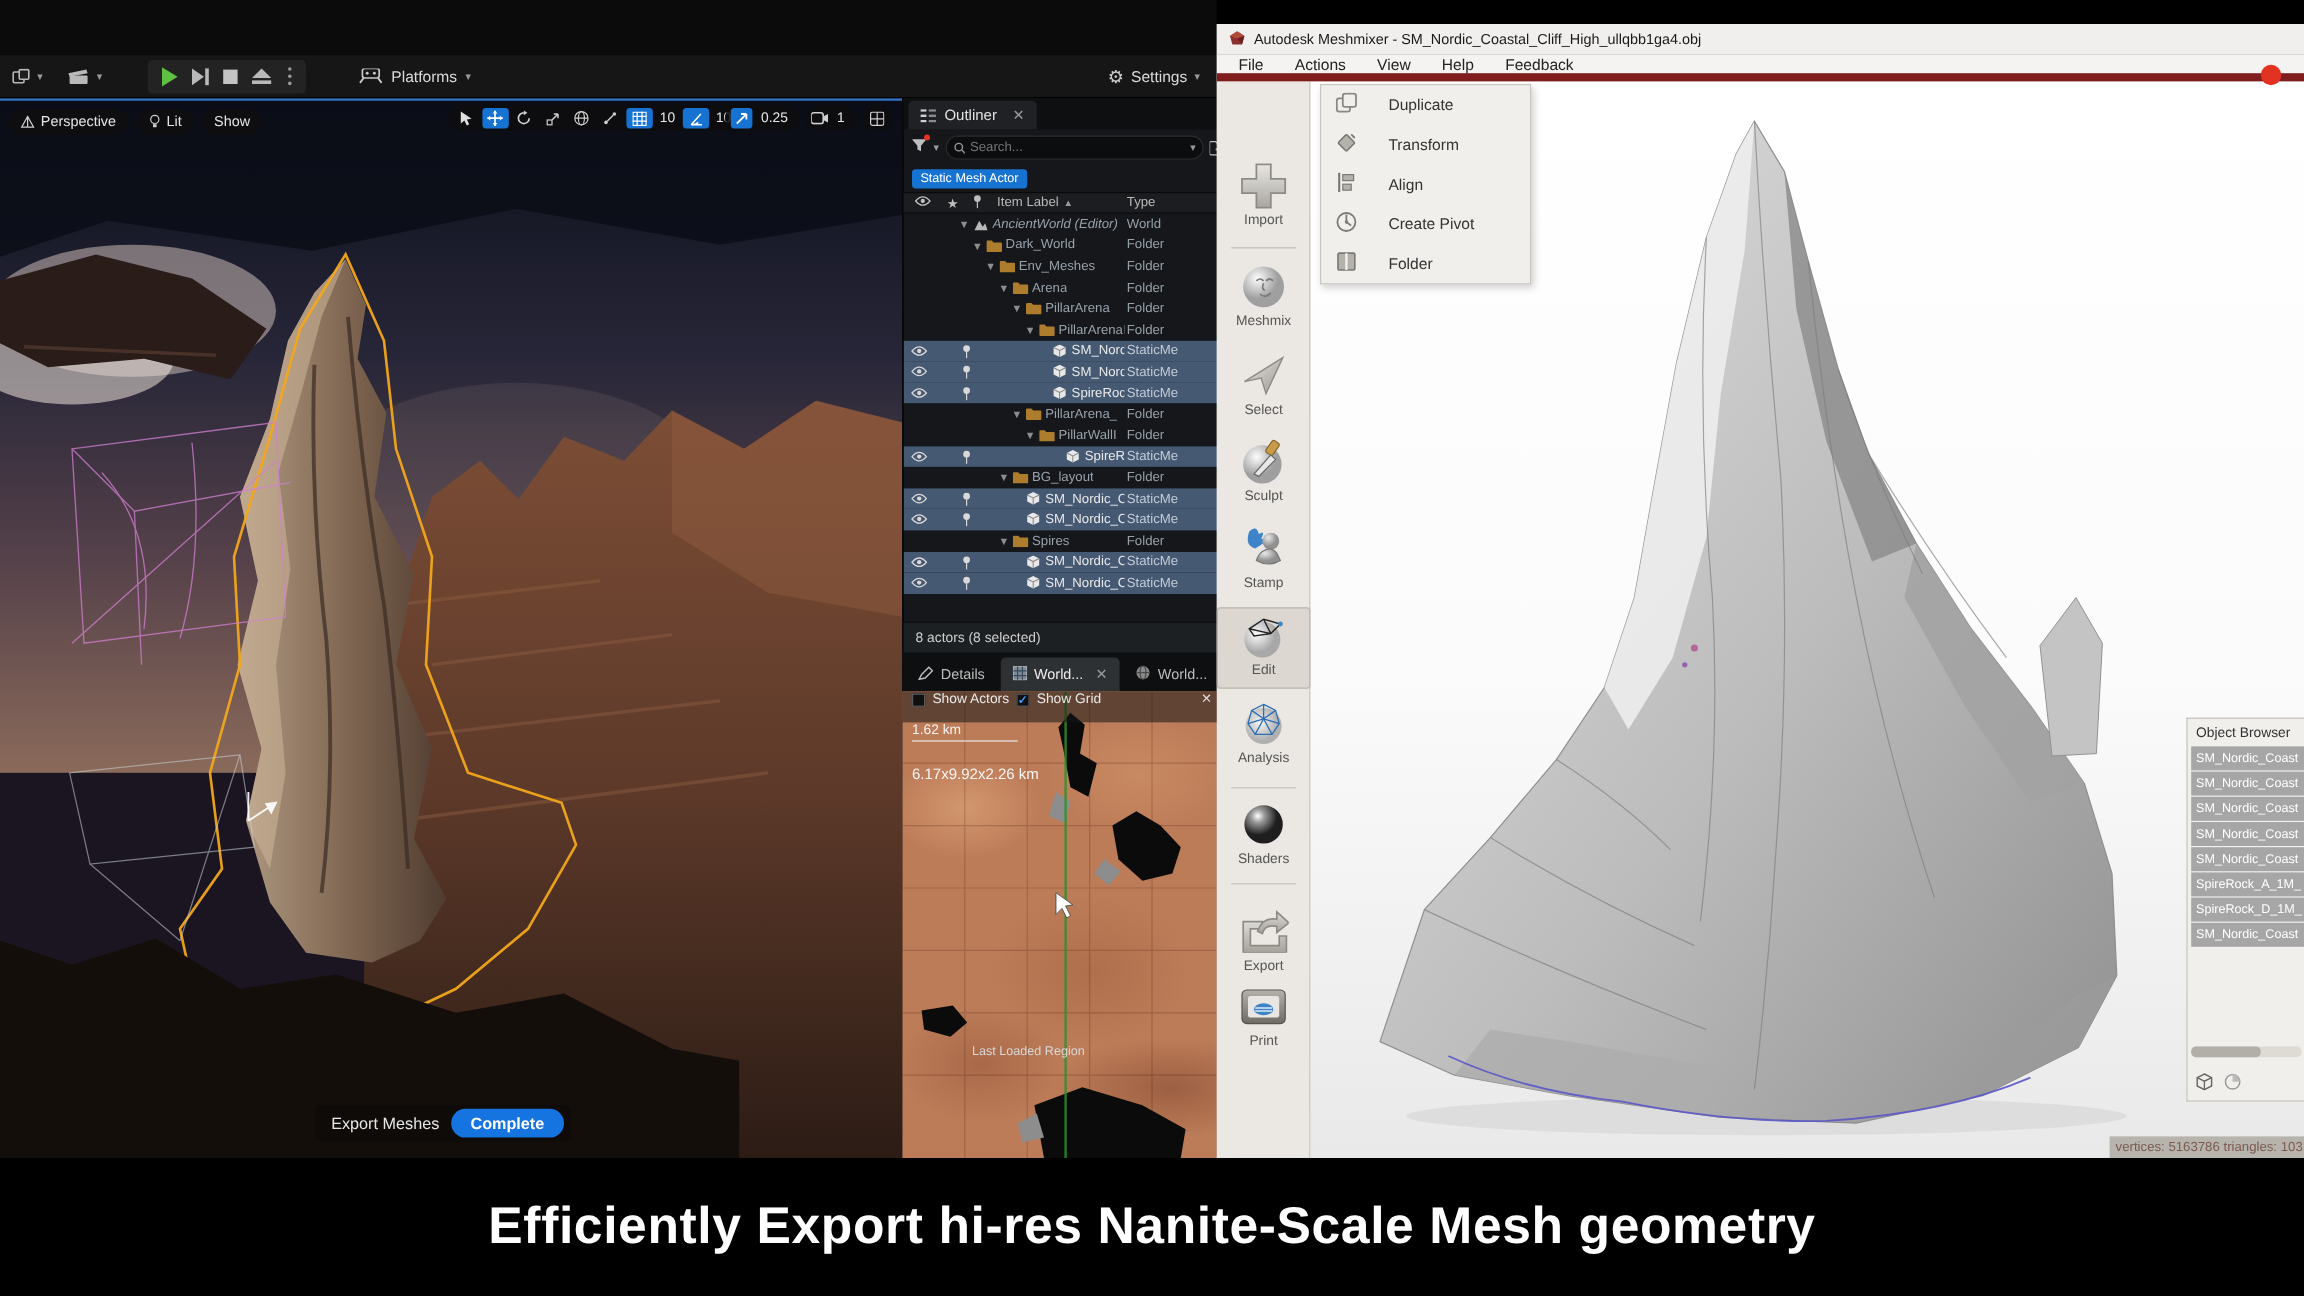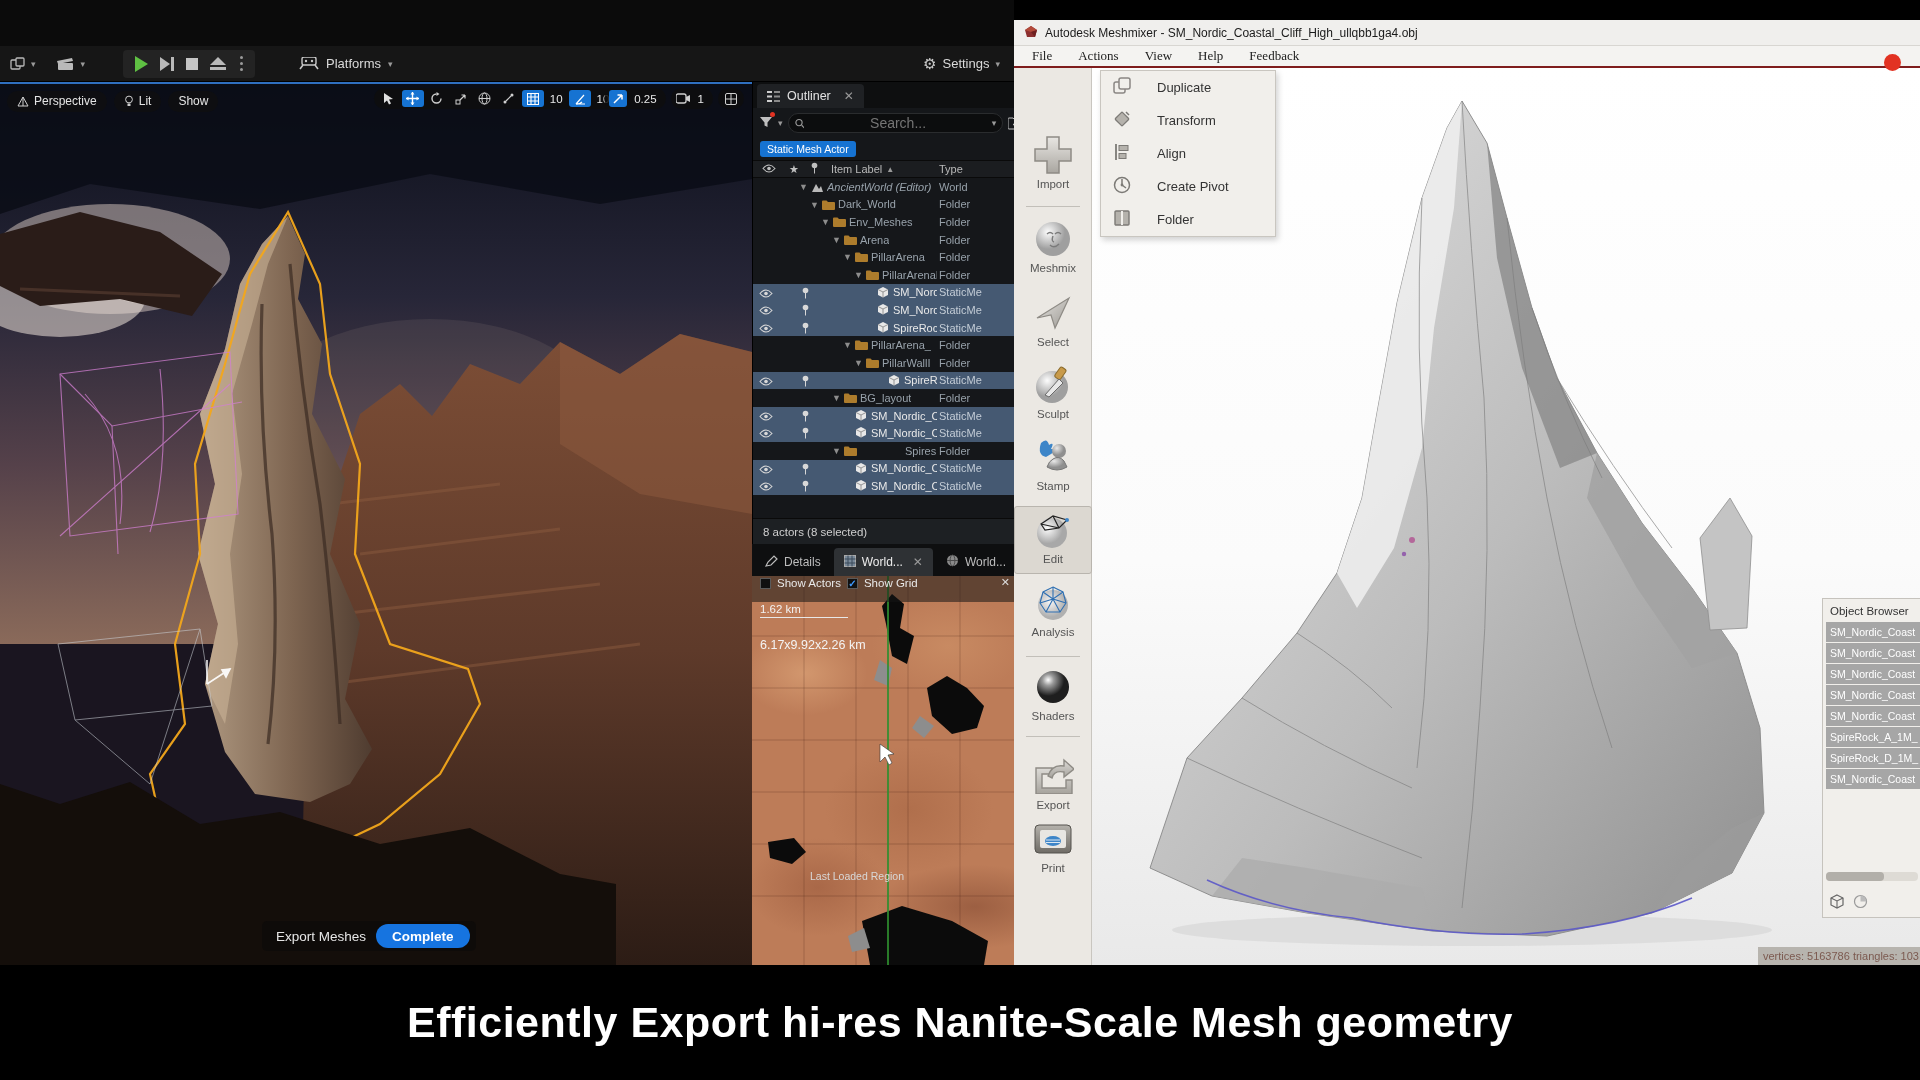--- a/index.html
+++ b/index.html
@@ -51,21 +51,21 @@
     height:24px; padding:0 16px; cursor:pointer; font-family:"Liberation Sans",sans-serif; }
 
   
   #outliner { left:752px; top:82px; width:294px; height:494px; background:#15171a; border-left:1px solid #000; }
   #outliner-tabbar { height:26px; background:#0e0f10; display:flex; align-items:flex-end; }
   #outliner-tab { background:#1f2124; height:24px; display:flex; align-items:center; gap:7px; padding:0 10px; margin-left:4px;
     border-radius:4px 4px 0 0; color:#e2e2e2; font-size:12.5px; }
   #outliner-close { color:#9a9a9a; font-size:12px; margin-left:6px; }
   #outliner-filter { height:30px; display:flex; align-items:center; padding:0 6px; gap:5px; }
   #search-box { flex:1; background:#0c0d0e; border:1px solid #2a2c2e; border-radius:10px; height:20px; display:flex; align-items:center; padding:0 6px; gap:4px; }
-  #search-box input { background:transparent; border:none; outline:none; color:#9a9a9a; font-size:14px; width:100%; font-family:"Liberation Sans",sans-serif;text-align:center; }
+  #search-box input { background:transparent; border:none; outline:none; color:#9a9a9a; font-size:11px; width:100%; font-family:"Liberation Sans",sans-serif; }
   #badge-row { height:22px; display:flex; align-items:center; padding:0 7px; }
   #type-badge { background:#1673d2; color:#fff; font-size:10.5px; border-radius:3px; padding:2px 7px; }
   #outliner-header { height:18px; background:#1b1d20; border-top:1px solid #0a0a0a; border-bottom:1px solid #0a0a0a;
     display:flex; align-items:center; color:#b9b9b9; font-size:11px; }
   #outliner-rows { height:318px; overflow:hidden; }
   .orow { height:17.6px; display:flex; align-items:center; position:relative; font-size:11px; }
   .orow.sel { background:#455972; }
   .orow .lbl { position:absolute; white-space:nowrap; overflow:hidden; }
   .orow .typ { position:absolute; left:186px; width:74px; color:#96a0a9; white-space:nowrap; overflow:hidden; }
   .orow.sel .typ { color:#c3ccd6; }
@@ -94,22 +94,22 @@
   #mm-scale { position:absolute; left:8px; top:27px; color:#f2f2f2; font-size:11.5px; z-index:4; }
   #mm-scale .rule { display:block; width:88px; height:1px; background:#e8e8e8; margin-top:2px; }
   #mm-dims { position:absolute; left:8px; top:62px; color:#f4f4f4; font-size:12.5px; z-index:4; }
   #mm-region { position:absolute; left:58px; top:294px; color:#d8d8d8; font-size:10.5px; z-index:4; }
 
   
   #mm { left:1014px; top:20px; width:906px; height:945px; background:#ffffff; }
   #mm-titlebar { left:0; top:0; width:906px; height:26px; background:#f0efed; border-bottom:1px solid #d8d6d2;
     display:flex; align-items:center; gap:7px; padding:0 10px; font-size:12px; color:#1a1a1a; }
   #mm-logo { width:14px; height:13px; }
-  #mm-menubar { left:0; top:26px; width:906px; height:22px; background:#f4f3f1; border-bottom:2px solid #7f1d1d;
-    display:flex; align-items:center; gap:26px; padding:0 18px; font-size:13px; color:#222;font-family:Liberation Serif, serif; }
+  #mm-menubar { left:0; top:26px; width:906px; height:22px; background:#f4f3f1; border-bottom:7px solid #7f1d1d;
+    display:flex; align-items:center; gap:26px; padding:0 18px; font-size:13px; color:#222; }
   #mm-toolcol { left:0; top:48px; width:78px; height:897px; background:#ebe8e3; border-right:1px solid #c9c6c0; }
   .tool { position:absolute; left:0; width:78px; text-align:center; color:#555; font-size:11.5px; }
   .tool .ticon { display:flex; align-items:center; justify-content:center; height:46px; }
   .tool.active { background:#dcd8d1; border:1px solid #b9b5ae; border-radius:3px; }
   .tool-sep { position:absolute; left:12px; width:54px; height:1px; background:#c2bfb9; }
   #mm-canvas { left:78px; top:48px; width:828px; height:897px; overflow:hidden;
     background:linear-gradient(180deg,#ffffff 0%,#fbfbfb 55%,#e9e9e9 100%); }
   
   #edit-menu { left:86px; top:50px; width:176px; background:#f1efeb; border:1px solid #c9c6c0; box-shadow:2px 3px 6px rgba(0,0,0,.18); z-index:8; }
   .emi { height:33px; display:flex; align-items:center; gap:26px; padding:0 12px; font-size:13px; color:#333; }
@@ -573,21 +573,21 @@
                 <path d="M1 2.5 L6 5 L11 2.5 M6 5 V10.5" stroke="#8a8a8a" stroke-width=".9" fill="none"></path>
               </svg></span>
             <span class="lbl" style="left:118px;max-width:66px;color:#e9e9e9;">SM_Nordic_Co</span>
             <span class="typ">StaticMe</span>
           </div>
           <div class="orow">
             <span class="arrow-exp" style="left:79px;">▼</span>
             <span style="position:absolute;left:91px;top:4px;"><svg width="13" height="10" viewBox="0 0 13 10">
                 <path d="M0 1.5 Q0 .5 1 .5 H4.5 L6 2 H12 Q13 2 13 3 V9 Q13 10 12 10 H1 Q0 10 0 9Z" fill="#ad7c2c"></path>
               </svg></span>
-            <span class="lbl" style="left:107px;max-width:77px;color:#98a2ab;margin-left:45px;">Spires</span>
+            <span class="lbl" style="left:107px;max-width:77px;color:#98a2ab;">Spires</span>
             <span class="typ">Folder</span>
           </div>
           <div class="orow sel">
             <span style="position:absolute;left:6px;top:4px;"><svg width="14" height="9" viewBox="0 0 14 9">
                 <path d="M1 4.5 Q7 -2.5 13 4.5 Q7 11.5 1 4.5Z" fill="none" stroke="#d8d8d8" stroke-width="1.1"></path>
                 <circle cx="7" cy="4.5" r="1.8" fill="#d8d8d8"></circle>
               </svg></span>
             <span style="position:absolute;left:48px;top:3px;"><svg width="9" height="12" viewBox="0 0 9 12">
                 <circle cx="4.5" cy="3.5" r="2.8" fill="#d8d8d8"></circle>
                 <rect x="4" y="6" width="1" height="5.5" fill="#d8d8d8"></rect>

